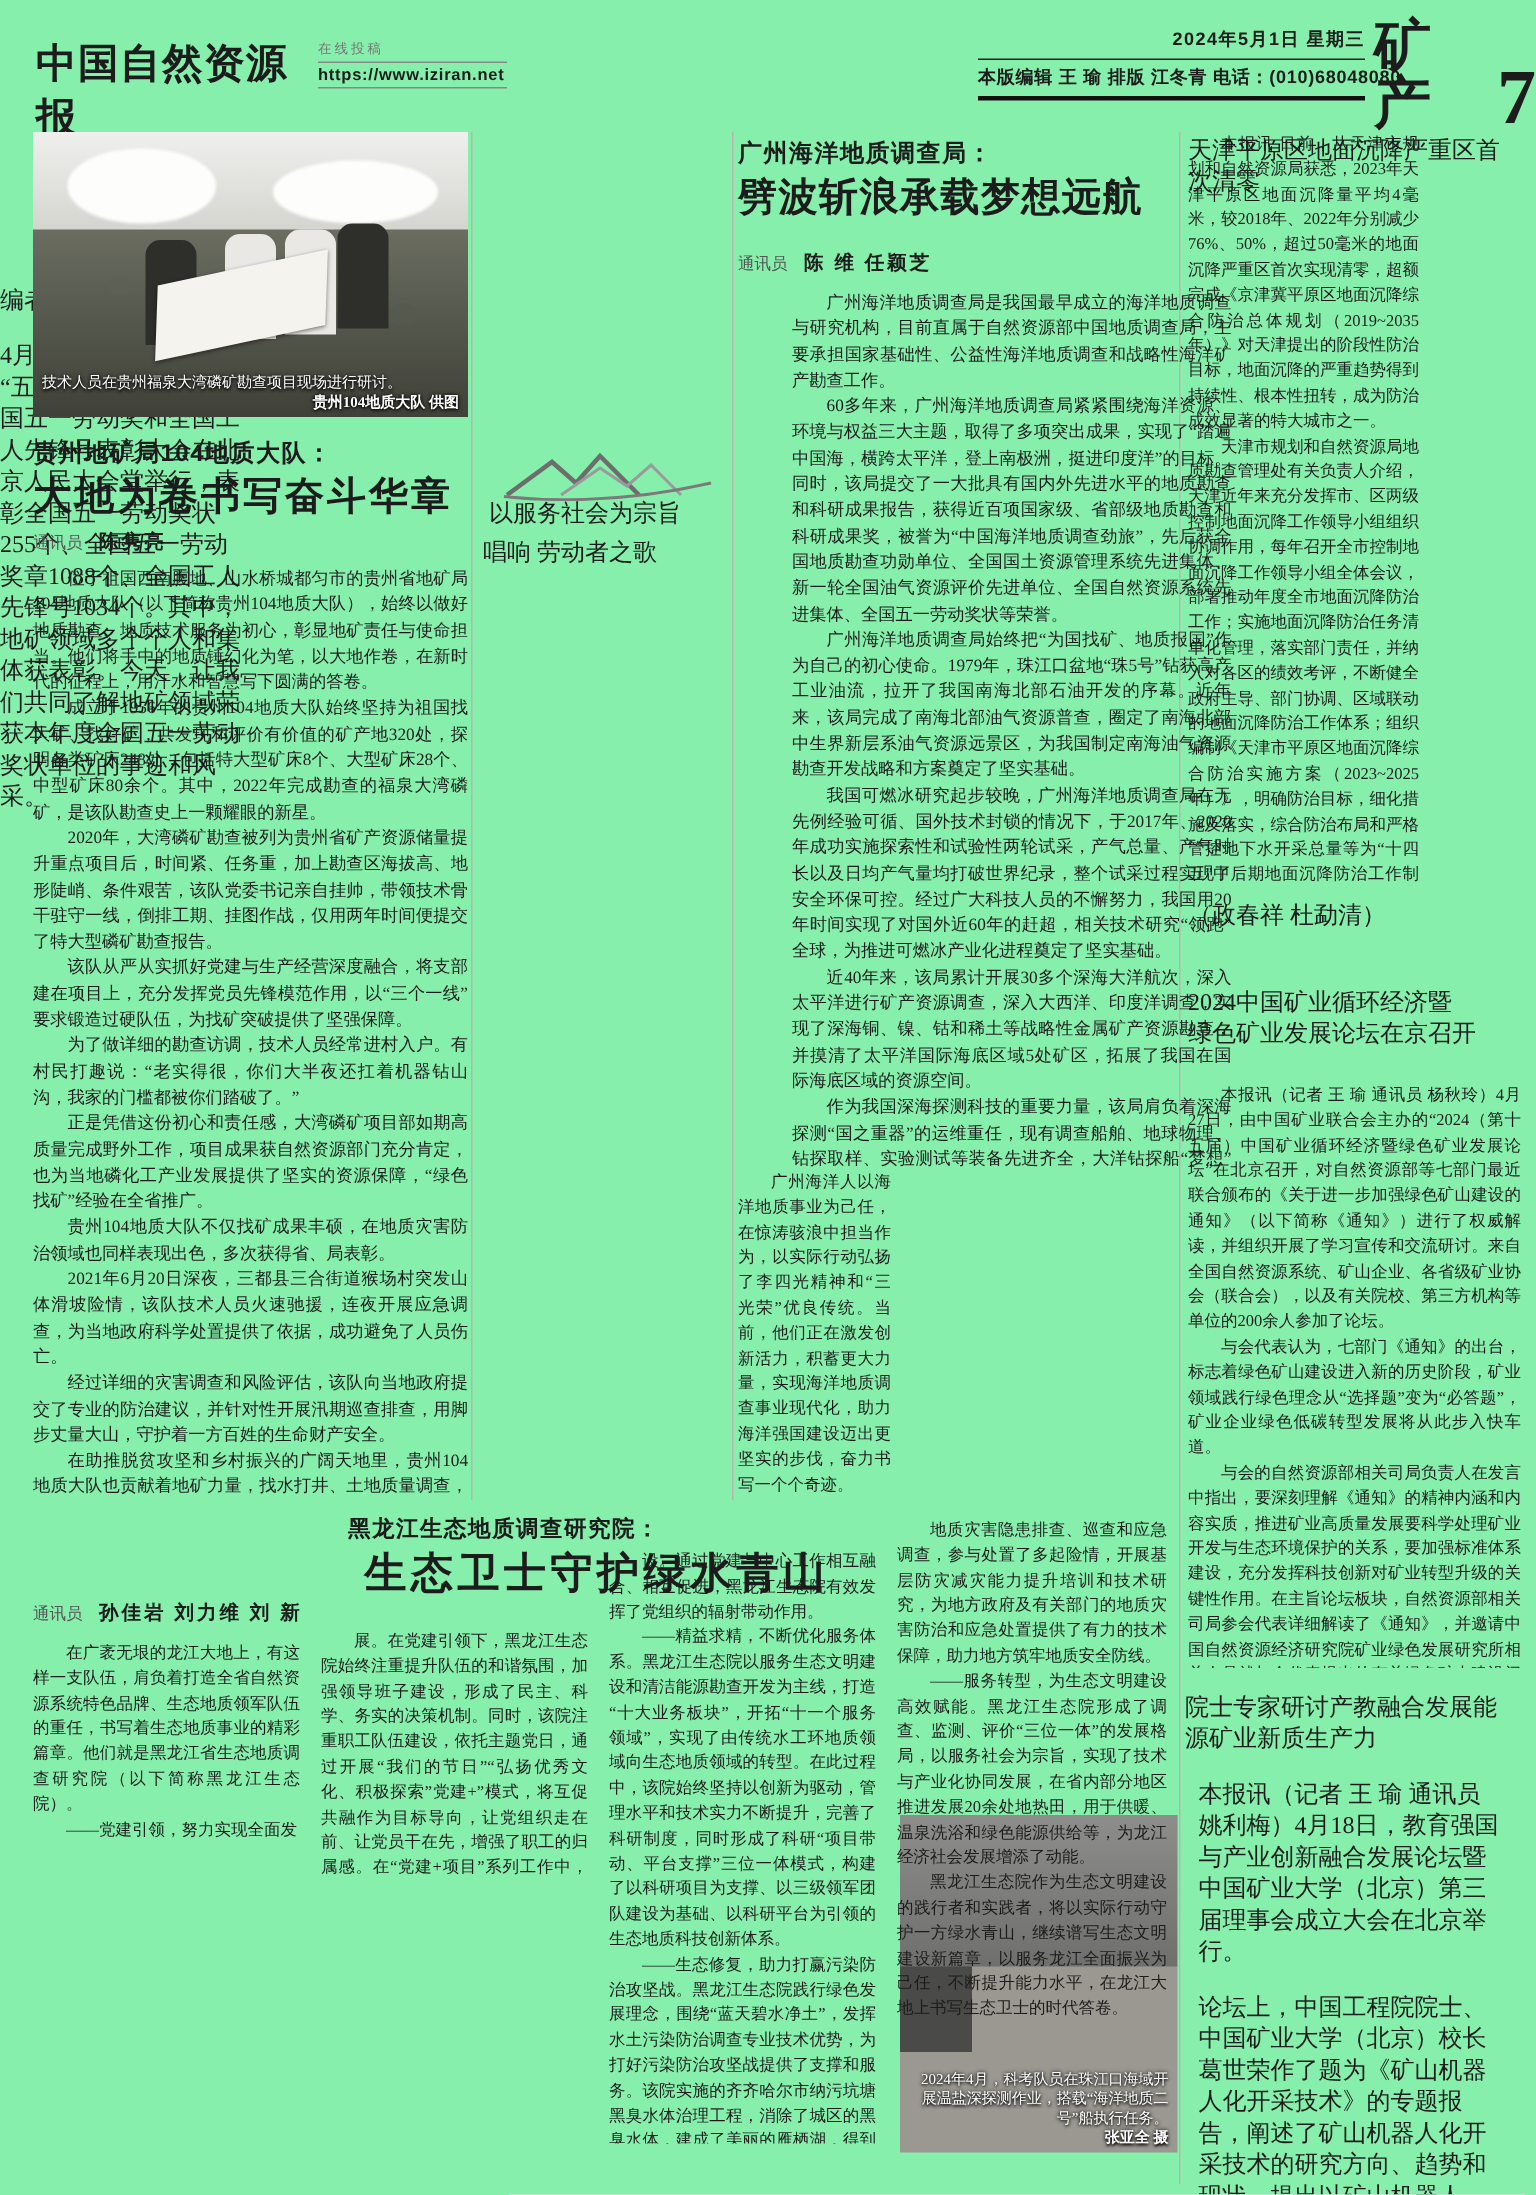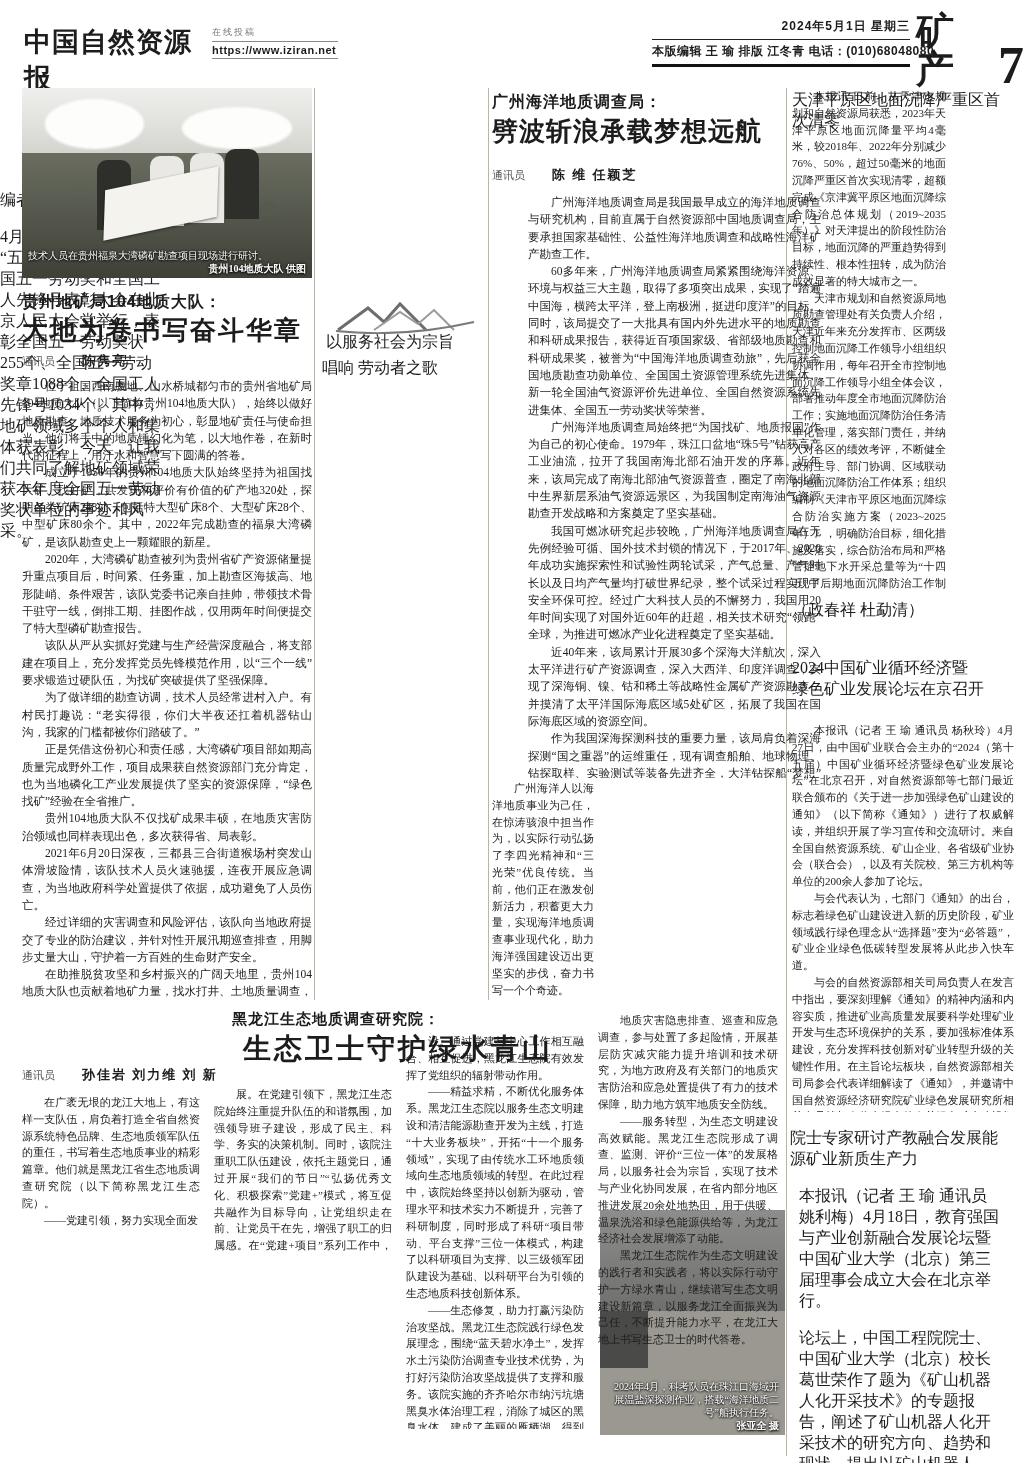--- a/index.html
+++ b/index.html
@@ -1,16 +1,16 @@
 <!DOCTYPE html>
 <html lang="zh"><head>
 <meta charset="utf-8">
 <style>
   html,body{margin:0;padding:0;background:#e9e7e2;}
-  #page{position:relative;width:1024px;height:1463px;margin:0 auto;background:#ffffff;
+  #page{position:relative;width:1024px;height:1463px;margin:0 auto;background:#86efac;
         font-family:"Liberation Serif","DejaVu Serif",serif;color:#1c1c1c;overflow:hidden;}
   .sans{font-family:"Liberation Sans","DejaVu Sans",sans-serif;}
   .abs{position:absolute;}
   
   .masthead{left:24px;top:24px;width:190px;font-size:27px;font-weight:900;letter-spacing:1px;}
   .online{left:212px;top:26px;width:126px;}
   .online .lbl{font-size:9px;color:#777;letter-spacing:2px;}
   .online .rule{height:1px;background:#888;margin:2px 0;}
   .online .url{font-size:11px;font-weight:bold;letter-spacing:.5px;}
   .dateblk{left:652px;top:18px;width:258px;}
@@ -20,21 +20,21 @@
   .dateblk .thick{height:3px;background:#111;margin-top:4px;}
   .pageflag{left:916px;top:12px;display:flex;align-items:flex-end;}
   .pageflag .sec{font-size:38px;font-weight:900;letter-spacing:2px;line-height:1;}
   .pageflag .num{font-size:52px;font-weight:900;line-height:.85;margin-left:4px;}
   
   .vr{width:1px;background:#b9b5ad;}
   
   .kicker{font-family:"Liberation Sans",sans-serif;font-weight:bold;font-size:16px;letter-spacing:1px;}
   .bigtitle{font-weight:900;letter-spacing:2px;}
   .byline{font-size:12px;}
-  .byline .who{color:#555;font-size:11px;margin-right:24px;}
+  .byline .who{color:#555;font-size:11px;margin-right:8px;}
   .byline .nm{font-weight:bold;font-size:13px;letter-spacing:2px;}
   .bd p,.bd-s p{margin:0;text-indent:2em;text-align:justify;}
   .bd p{font-size:11.5px;line-height:17.3px;}
   .bd-s p{font-size:11px;line-height:16.8px;}
   .clip{overflow:hidden;}
   
   .photo{position:relative;overflow:hidden;background:#9a9890;}
   .cap{position:absolute;left:6px;right:6px;bottom:3px;color:#fff;font-size:10px;line-height:13px;
        text-shadow:0 1px 2px #000,0 0 3px #000;}
   .cap .credit{display:block;text-align:right;font-weight:bold;}

